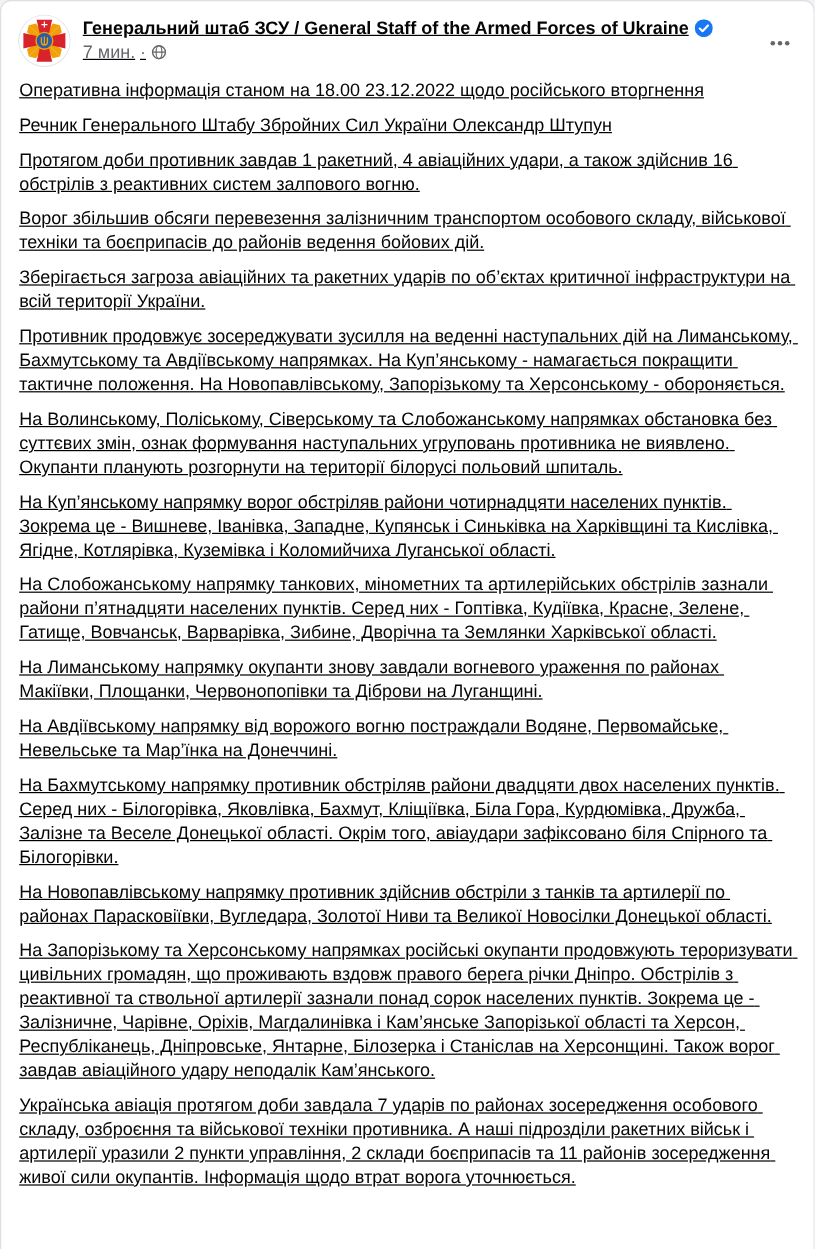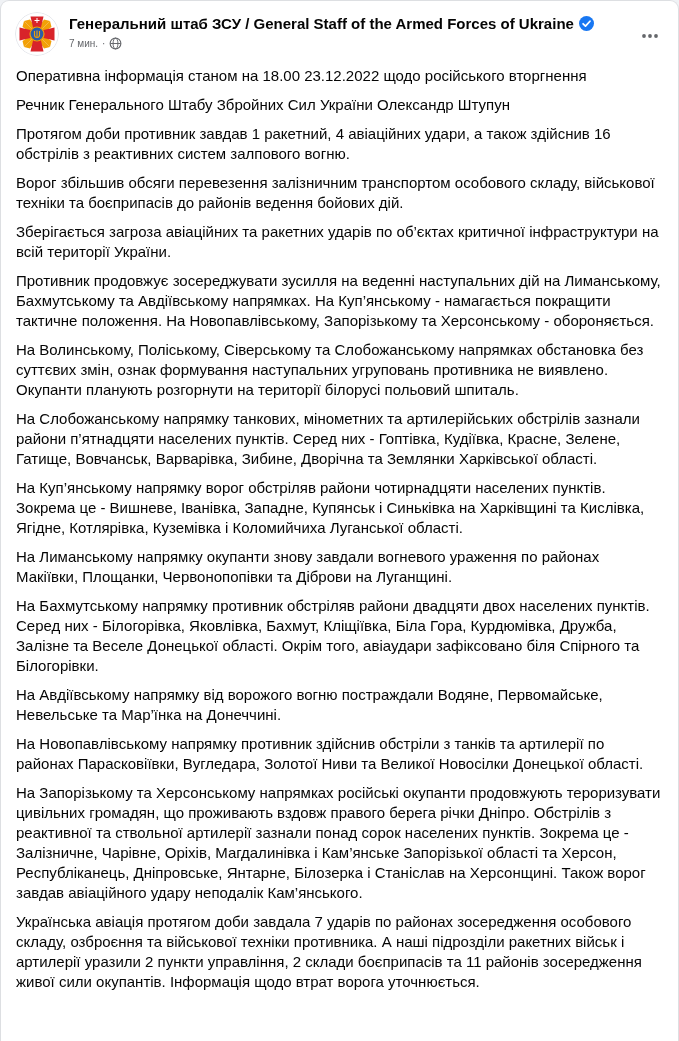--- a/index.html
+++ b/index.html
@@ -7,20 +7,21 @@
     padding: 0;
     background: #f0f2f5;
     font-family: "Liberation Sans", sans-serif;
     -webkit-font-smoothing: antialiased;
   }
   .viewport {
     width: 679px;
     height: 1041px;
     overflow: hidden;
     background: #f0f2f5;
+    text-decoration: underline;
   }
   .post-card {
     box-sizing: border-box;
     width: 679px;
     min-height: 1041px;
     background: #ffffff;
     border: 1px solid #dddfe2;
     border-bottom: none;
     border-radius: 9px 9px 0 0;
   }
@@ -61,21 +62,21 @@
     width: 15px;
     height: 15px;
     flex: 0 0 auto;
     color: var(--verified-blue, #1877f2);
   }
   .meta-row {
     display: flex;
     align-items: center;
     gap: 4px;
     color: #65676b;
-    font-size: 10px;
+    font-size: 15px;
     line-height: 17px;
     margin-top: 2px;
   }
   .meta-row .timestamp { cursor: pointer; }
   .globe-icon {
     display: inline-flex;
     width: 13px;
     height: 13px;
     color: #65676b;
   }
@@ -175,24 +176,24 @@
     </div>
 
     <div class="post-body">
         <p>Оперативна інформація станом на 18.00 23.12.2022 щодо російського вторгнення</p>
         <p>Речник Генерального Штабу Збройних Сил України Олександр Штупун</p>
         <p>Протягом доби противник завдав 1 ракетний, 4 авіаційних удари, а також здійснив 16 обстрілів з реактивних систем залпового вогню.</p>
         <p>Ворог збільшив обсяги перевезення залізничним транспортом особового складу, військової техніки та боєприпасів до районів ведення бойових дій.</p>
         <p>Зберігається загроза авіаційних та ракетних ударів по об’єктах критичної інфраструктури на всій території України.</p>
         <p>Противник продовжує зосереджувати зусилля на веденні наступальних дій на Лиманському, Бахмутському та Авдіївському напрямках. На Куп’янському - намагається покращити тактичне положення. На Новопавлівському, Запорізькому та Херсонському - обороняється.</p>
         <p>На Волинському, Поліському, Сіверському та Слобожанському напрямках обстановка без суттєвих змін, ознак формування наступальних угруповань противника не виявлено. Окупанти планують розгорнути на території білорусі польовий шпиталь.</p>
+        <p>На Куп’янському напрямку ворог обстріляв райони чотирнадцяти населених пунктів. Зокрема це - Вишневе, Іванівка, Западне, Купянськ і Синьківка на Харківщині та Кислівка, Ягідне, Котлярівка, Куземівка і Коломийчиха Луганської області.</p>
         <p>На Слобожанському напрямку танкових, мінометних та артилерійських обстрілів зазнали райони п’ятнадцяти населених пунктів. Серед них - Гоптівка, Кудіївка, Красне, Зелене, Гатище, Вовчанськ, Варварівка, Зибине, Дворічна та Землянки Харківської області.</p>
-        <p>На Куп’янському напрямку ворог обстріляв райони чотирнадцяти населених пунктів. Зокрема це - Вишневе, Іванівка, Западне, Купянськ і Синьківка на Харківщині та Кислівка, Ягідне, Котлярівка, Куземівка і Коломийчиха Луганської області.</p>
         <p>На Лиманському напрямку окупанти знову завдали вогневого ураження по районах Макіївки, Площанки, Червонопопівки та Діброви на Луганщині.</p>
+        <p>На Авдіївському напрямку від ворожого вогню постраждали Водяне, Первомайське, Невельське та Мар’їнка на Донеччині.</p>
         <p>На Бахмутському напрямку противник обстріляв райони двадцяти двох населених пунктів. Серед них - Білогорівка, Яковлівка, Бахмут, Кліщіївка, Біла Гора, Курдюмівка, Дружба, Залізне та Веселе Донецької області. Окрім того, авіаудари зафіксовано біля Спірного та Білогорівки.</p>
-        <p>На Авдіївському напрямку від ворожого вогню постраждали Водяне, Первомайське, Невельське та Мар’їнка на Донеччині.</p>
         <p>На Новопавлівському напрямку противник здійснив обстріли з танків та артилерії по районах Парасковіївки, Вугледара, Золотої Ниви та Великої Новосілки Донецької області.</p>
         <p>На Запорізькому та Херсонському напрямках російські окупанти продовжують тероризувати цивільних громадян, що проживають вздовж правого берега річки Дніпро. Обстрілів з реактивної та ствольної артилерії зазнали понад сорок населених пунктів. Зокрема це - Залізничне, Чарівне, Оріхів, Магдалинівка і Кам’янське Запорізької області та Херсон, Республіканець, Дніпровське, Янтарне, Білозерка і Станіслав на Херсонщині. Також ворог завдав авіаційного удару неподалік Кам’янського.</p>
         <p>Українська авіація протягом доби завдала 7 ударів по районах зосередження особового складу, озброєння та військової техніки противника. А наші підрозділи ракетних військ і артилерії уразили 2 пункти управління, 2 склади боєприпасів та 11 районів зосередження живої сили окупантів. Інформація щодо втрат ворога уточнюється.</p>
       </div>
 
   </div>
 </div>
 
 </body></html>

